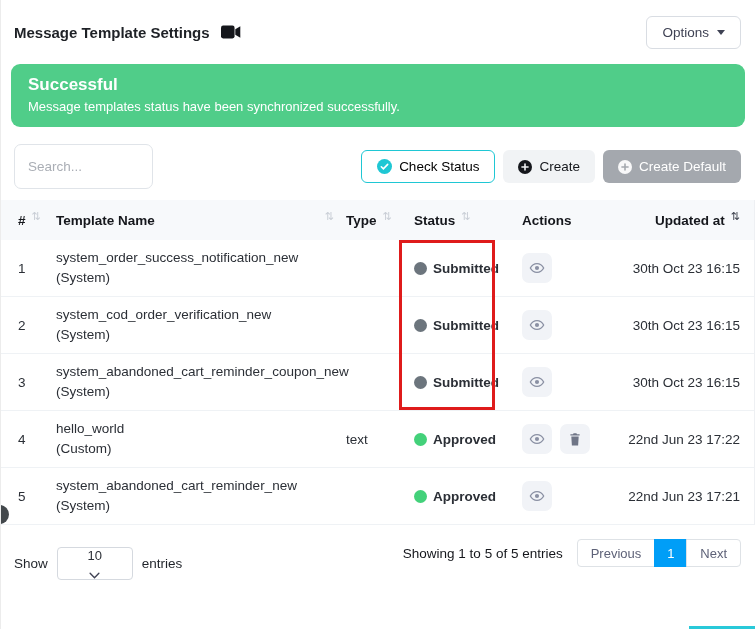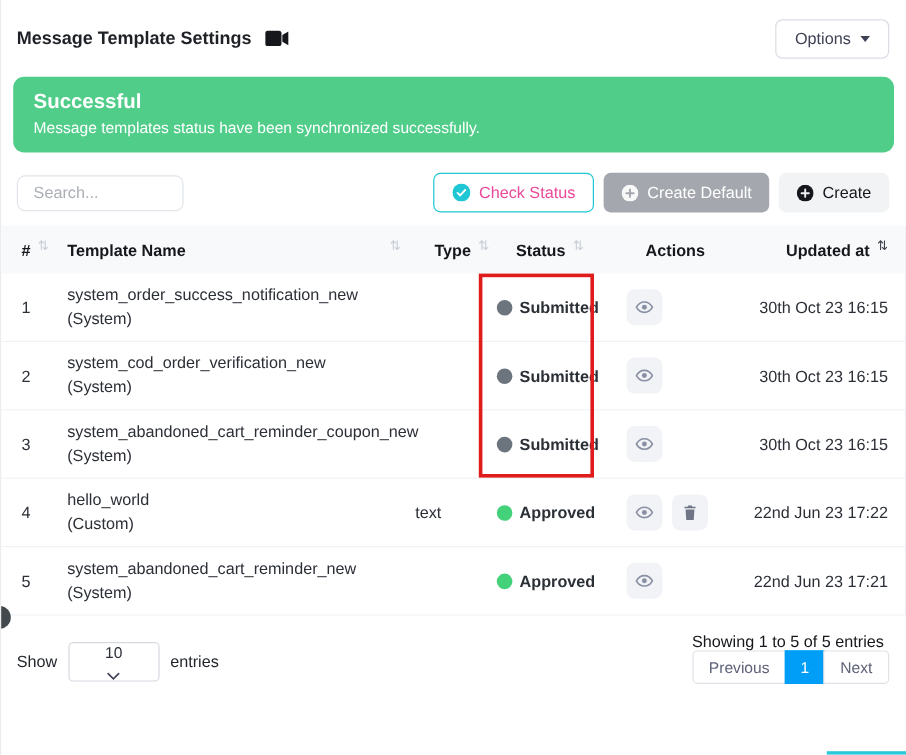--- a/index.html
+++ b/index.html
@@ -16,60 +16,60 @@
   .title-wrap { display:flex; align-items:center; gap:11px; font-size:15px; font-weight:700; color:#1e2126; }
   .btn-options { display:inline-flex; align-items:center; gap:8px; background:#fff; border:1px solid #d9dde3;
     border-radius:6px; padding:8px 15px; font-size:13.5px; color:#3f4254; cursor:pointer; }
   .caret-down { width:0; height:0; border-left:4px solid transparent; border-right:4px solid transparent; border-top:5px solid #3f4254; }
   
   .alert { margin:14px 10px 0; background:#50cd89; border-radius:9px; padding:11px 17px 13px; color:#fff; }
   .alert-title { font-size:17px; font-weight:700; margin-bottom:4px; }
   .alert-msg { font-size:13px; }
   
   .toolbar { display:flex; justify-content:space-between; align-items:center; margin:17px 14px 0 13px; }
-  .search { width:139px; height:30px; border:1px solid #e0e4e9; border-radius:7px; padding:0 13px;
+  .search { width:139px; height:45px; border:1px solid #e0e4e9; border-radius:7px; padding:0 13px;
     font-size:13.5px; color:#495057; outline:none; font-family:"Liberation Sans",sans-serif; }
   .search::placeholder { color:#aaaeb5; }
   .btn-row { display:flex; gap:8px; }
   .btn { height:33px; display:inline-flex; align-items:center; gap:7px; padding:0 15px; border-radius:6px;
     font-size:13.5px; cursor:pointer; border:none; font-family:"Liberation Sans",sans-serif; }
-  .btn-check { background:#fff; border:1px solid #1fc7d4; color:#ec4899; }
+  .btn-check { background:#fff; border:1px solid #1fc7d4; color:#000000; }
   .btn-default { background:#a4a8ae; color:#fff; }
   .btn-create { background:#f1f3f5; color:#15171c; }
   
   .table-wrap { margin-top:11px; position:relative; border-right:1px solid #eef0f3; }
   .thead { display:flex; align-items:center; height:40px; background:#f7f9fb; font-size:13.5px; font-weight:700;
     color:#15171c; padding-left:17px; padding-right:14px; }
   .th { display:flex; align-items:center; gap:6px; cursor:pointer; }
   .sort { font-size:11px; color:#c9ced6; font-weight:400; position:relative; top:-4px; }
   .sort.active { color:#3a3f4a; }
   .col-num { width:38px; }
   .col-name { width:290px; justify-content:space-between; padding-right:12px; }
-  .col-type { width:68px;margin-left:16px; }
+  .col-type { width:68px; }
   .col-status { width:108px; }
   .col-actions { width:106px; }
   .col-updated { flex:1; justify-content:flex-end; }
   .trow { display:flex; align-items:center; height:57px; border-bottom:1px solid #eff2f5;
     padding-left:17px; padding-right:14px; font-size:13.5px; color:#2b2f36; }
   .cell-num { width:38px; }
   .cell-name { width:290px; line-height:20px; }
   .cell-type { width:68px; }
   .cell-status { width:108px; display:flex; align-items:center; gap:6px;font-weight:bold; }
   .dot { width:13px; height:13px; border-radius:50%; flex:none; }
   .cell-actions { width:106px; display:flex; gap:8px; }
   .pill { width:30px; height:30px; border-radius:7px; background:#f1f3f7; border:none; display:inline-flex;
     align-items:center; justify-content:center; cursor:pointer; }
   .cell-updated { flex:1; text-align:right; }
   .red-box { position:absolute; left:398px; top:40px; width:96px; height:170px; border:3px solid #df1b1b; pointer-events:none; }
   
   .footer { display:flex; justify-content:space-between; padding:14px 14px 0 13px; align-items:flex-start; }
   .show-group { display:flex; align-items:center; gap:9px; font-size:13.5px; color:#1f2329; margin-top:8px; }
   .select { width:76px; height:33px; border:1px solid #d5d9df; border-radius:4px; background:#fff; display:flex;
     align-items:center; justify-content:space-between; padding:0 11px; font-size:13px; color:#2b2f36; cursor:pointer;flex-direction:column; }
-  .right-group { display:flex; flex-direction:column; align-items:flex-start; }
+  .right-group { display:flex; flex-direction:row; align-items:center; gap:14px; }
   .showing { font-size:13.5px; color:#15171c; }
   .pagination { display:flex; }
   .page-btn { height:28px; padding:0 13px; background:#fff; border:1px solid #dee2e6; color:#5e6278; font-size:13px;
     display:inline-flex; align-items:center; justify-content:center; cursor:pointer; font-family:"Liberation Sans",sans-serif; }
   .page-btn.prev { border-radius:4px 0 0 4px; }
   .page-btn.next { border-radius:0 4px 4px 0; margin-left:-1px; }
   .page-btn.current { background:#009ef7; border-color:#009ef7; color:#fff; width:33px; padding:0; margin-left:-1px; }
   
   .edge-circle { position:absolute; left:-11px; top:505px; width:19px; height:19px; border-radius:50%; background:#43484c; }
   .teal-strip { position:absolute; right:0; bottom:0; width:66px; height:3px; background:#29c9d9; }
@@ -103,37 +103,37 @@
   <div class="btn-row">
     <button class="btn btn-check">
       <span style="display:inline-flex;">
         <svg width="15" height="15" viewBox="0 0 16 16">
             <circle cx="8" cy="8" r="8" fill="#1fc7d4"></circle>
             <path d="M4.6 8.3l2.2 2.2 4.6-4.8" stroke="#fff" stroke-width="1.7" fill="none" stroke-linecap="round"></path>
           </svg>
       </span>
       <span>Check Status</span>
     </button>
+    <button class="btn btn-create">
+      <span style="display:inline-flex;">
+        <svg width="14" height="14" viewBox="0 0 16 16">
+            <circle cx="8" cy="8" r="8" fill="#15171c"></circle>
+            <path d="M8 4.5v7M4.5 8h7" stroke="#f1f3f5" stroke-width="1.8" stroke-linecap="round"></path>
+          </svg>
+      </span>
+      <span>Create</span>
+    </button>
     <button class="btn btn-default">
       <span style="display:inline-flex;">
         <svg width="14" height="14" viewBox="0 0 16 16">
             <circle cx="8" cy="8" r="8" fill="#ffffff" opacity="0.92"></circle>
             <path d="M8 4.5v7M4.5 8h7" stroke="#a4a8ae" stroke-width="1.8" stroke-linecap="round"></path>
           </svg>
       </span>
       <span>Create Default</span>
-    </button>
-    <button class="btn btn-create">
-      <span style="display:inline-flex;">
-        <svg width="14" height="14" viewBox="0 0 16 16">
-            <circle cx="8" cy="8" r="8" fill="#15171c"></circle>
-            <path d="M8 4.5v7M4.5 8h7" stroke="#f1f3f5" stroke-width="1.8" stroke-linecap="round"></path>
-          </svg>
-      </span>
-      <span>Create</span>
     </button>
   </div>
 </div>
 
 <div class="table-wrap">
   <div class="thead">
     <div class="th col-num">
       <span>#</span>
       <span class="sort">⇅</span>
     </div>

